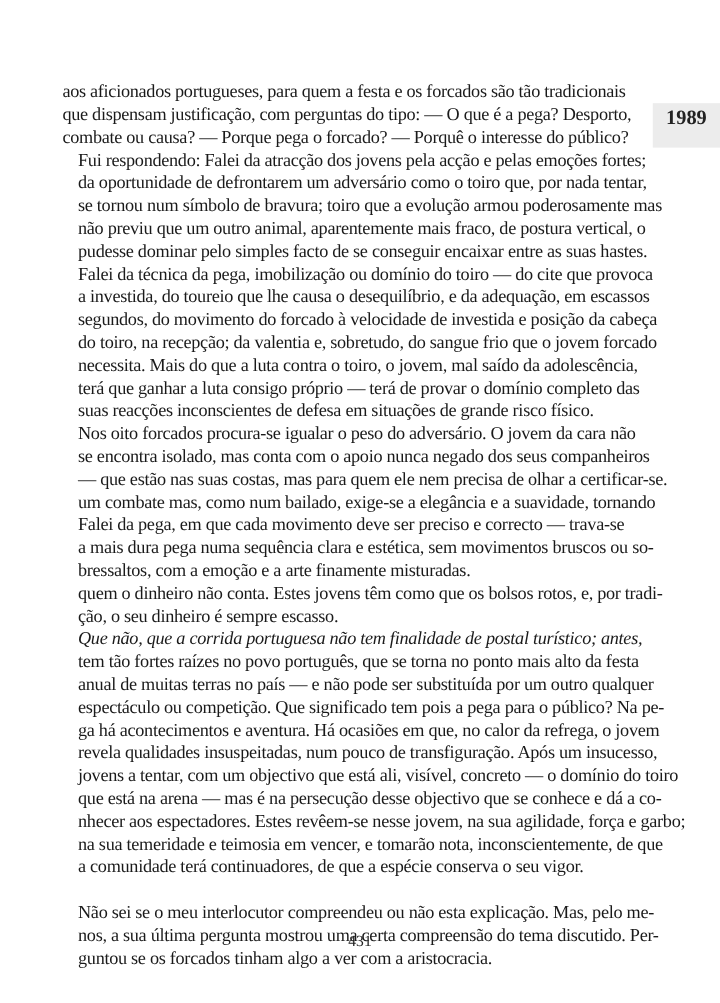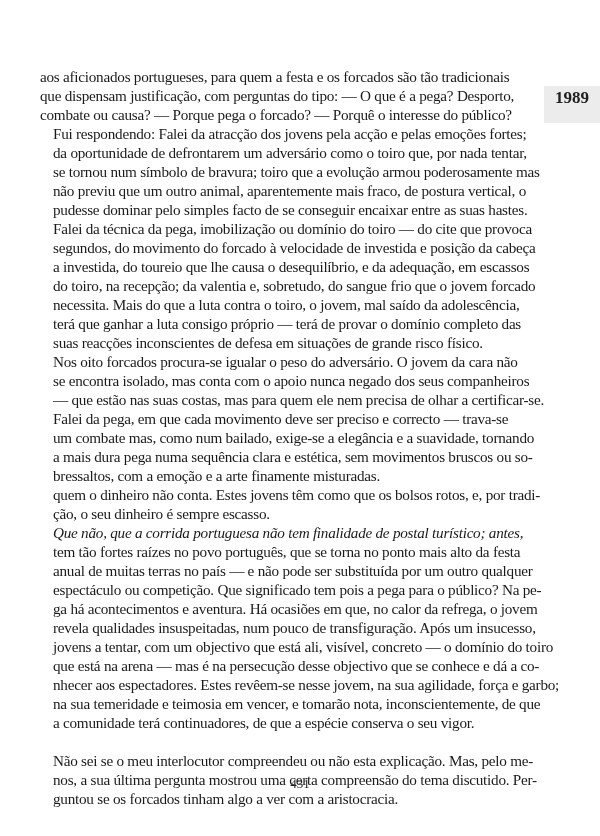--- a/index.html
+++ b/index.html
@@ -6,21 +6,21 @@
     body {
       width: 600px; height: 836px; background: #ffffff; position: relative; overflow: hidden;
       font-family: "Liberation Serif", "DejaVu Serif", serif; color: #1a1a1a;
     }
     .page-body {
       position: absolute; left: 40px; top: 67px; width: 466px;
       font-size: 15.2px; line-height: 19px; letter-spacing: -0.25px;
     }
     .para { margin: 0; text-align: justify; text-align-last: left; }
     .para.indent { text-indent: 13px; }
-    .line { display: block; text-align: justify; text-align-last: justify; white-space: nowrap; }
+    .line { display: block; text-align: justify; text-align-last: justify; white-space: nowrap; margin-left: 12px; }
     .line.last { text-align-last: left; }
     .para.gap { margin-top: 19px; }
     .year-tab {
       position: absolute; left: 544px; top: 86px; width: 56px; height: 37px;
       background: #ececec; font-weight: bold; font-size: 17px; line-height: 23px;
       text-align: center; color: #222;
     }
     .page-number {
       position: absolute; left: 0; width: 600px; top: 776px; text-align: center;
       font-size: 13px; color: #222;
@@ -37,35 +37,35 @@
       <span class="line">que dispensam justificação, com perguntas do tipo: — O que é a pega? Desporto,</span>
       <span class="line last">combate ou causa? — Porque pega o forcado? — Porquê o interesse do público?</span>
     </p>
     <p class="para indent">
       <span class="line" style="text-indent: 13px;">Fui respondendo: Falei da atracção dos jovens pela acção e pelas emoções fortes;</span>
       <span class="line">da oportunidade de defrontarem um adversário como o toiro que, por nada tentar,</span>
       <span class="line">se tornou num símbolo de bravura; toiro que a evolução armou poderosamente mas</span>
       <span class="line">não previu que um outro animal, aparentemente mais fraco, de postura vertical, o</span>
       <span class="line">pudesse dominar pelo simples facto de se conseguir encaixar entre as suas hastes.</span>
       <span class="line">Falei da técnica da pega, imobilização ou domínio do toiro — do cite que provoca</span>
+      <span class="line">a investida, do toureio que lhe causa o desequilíbrio, e da adequação, em escassos</span>
       <span class="line">segundos, do movimento do forcado à velocidade de investida e posição da cabeça</span>
-      <span class="line">a investida, do toureio que lhe causa o desequilíbrio, e da adequação, em escassos</span>
       <span class="line">do toiro, na recepção; da valentia e, sobretudo, do sangue frio que o jovem forcado</span>
       <span class="line">necessita. Mais do que a luta contra o toiro, o jovem, mal saído da adolescência,</span>
       <span class="line">terá que ganhar a luta consigo próprio — terá de provar o domínio completo das</span>
       <span class="line last">suas reacções inconscientes de defesa em situações de grande risco físico.</span>
     </p>
     <p class="para indent">
       <span class="line" style="text-indent: 13px;">Nos oito forcados procura-se igualar o peso do adversário. O jovem da cara não</span>
       <span class="line">se encontra isolado, mas conta com o apoio nunca negado dos seus companheiros</span>
       <span class="line last">— que estão nas suas costas, mas para quem ele nem precisa de olhar a certificar-se.</span>
     </p>
     <p class="para indent">
+      <span class="line">um combate mas, como num bailado, exige-se a elegância e a suavidade, tornando</span>
       <span class="line" style="text-indent: 13px;">Falei da pega, em que cada movimento deve ser preciso e correcto — trava-se</span>
-      <span class="line">um combate mas, como num bailado, exige-se a elegância e a suavidade, tornando</span>
       <span class="line">a mais dura pega numa sequência clara e estética, sem movimentos bruscos ou so-</span>
       <span class="line last">bressaltos, com a emoção e a arte finamente misturadas.</span>
     </p>
     <p class="para indent">
       <span class="line">quem o dinheiro não conta. Estes jovens têm como que os bolsos rotos, e, por tradi-</span>
       <span class="line last">ção, o seu dinheiro é sempre escasso.</span>
     </p>
     <p class="para indent">
       <span class="line" style="text-indent: 13px; font-style: italic;">Que não, que a corrida portuguesa não tem finalidade de postal turístico; antes,</span>
       <span class="line">tem tão fortes raízes no povo português, que se torna no ponto mais alto da festa</span>

